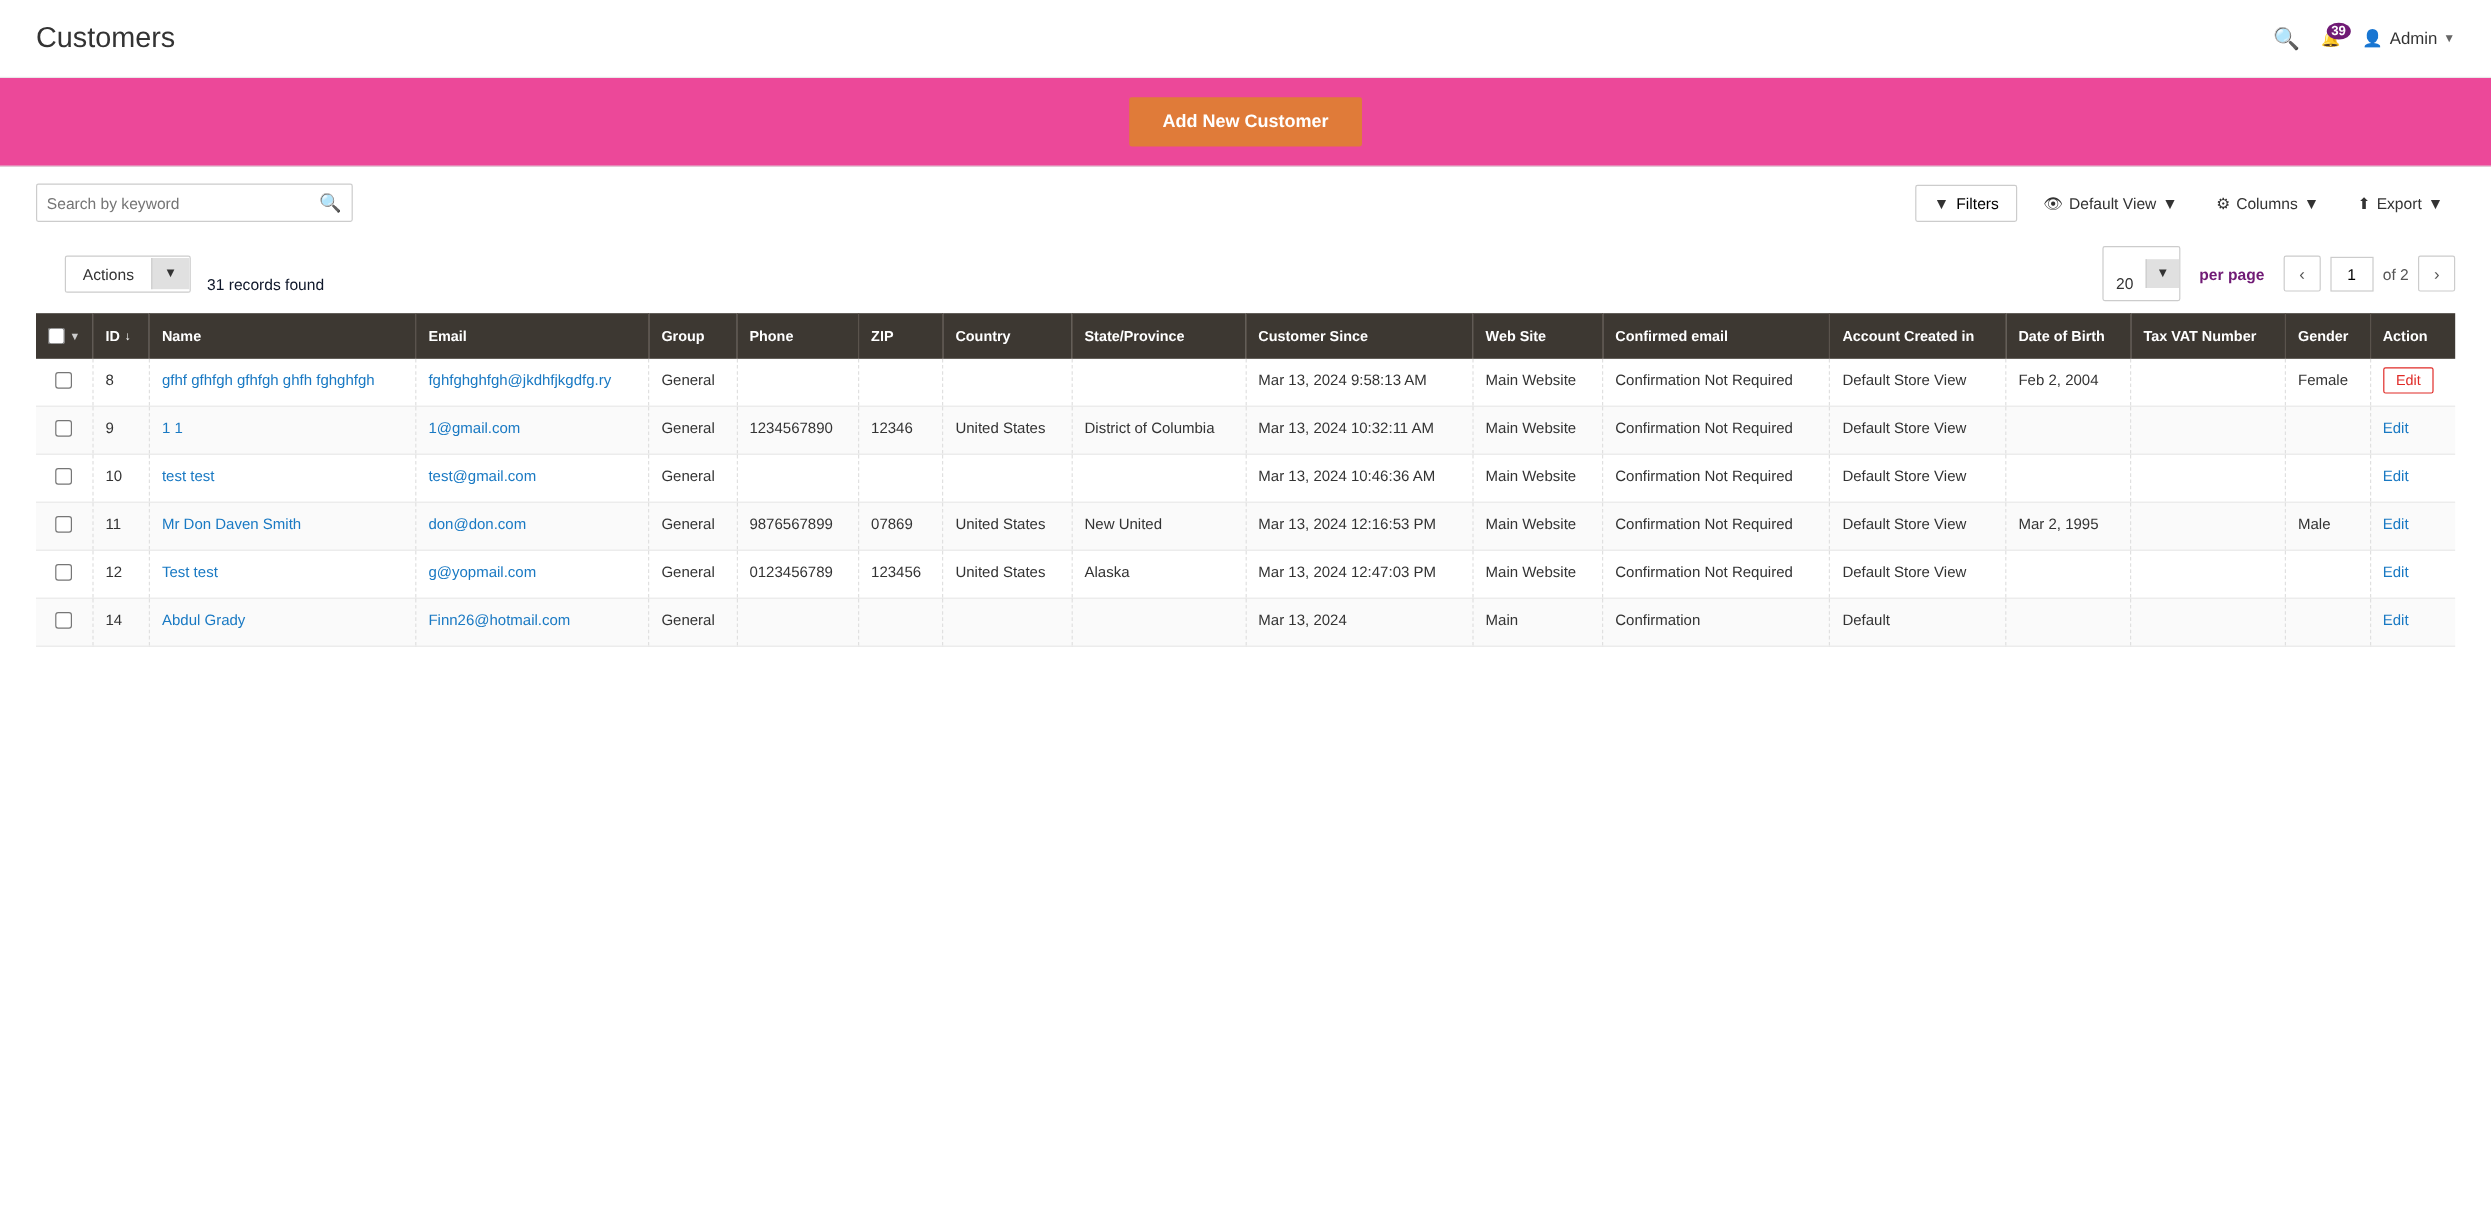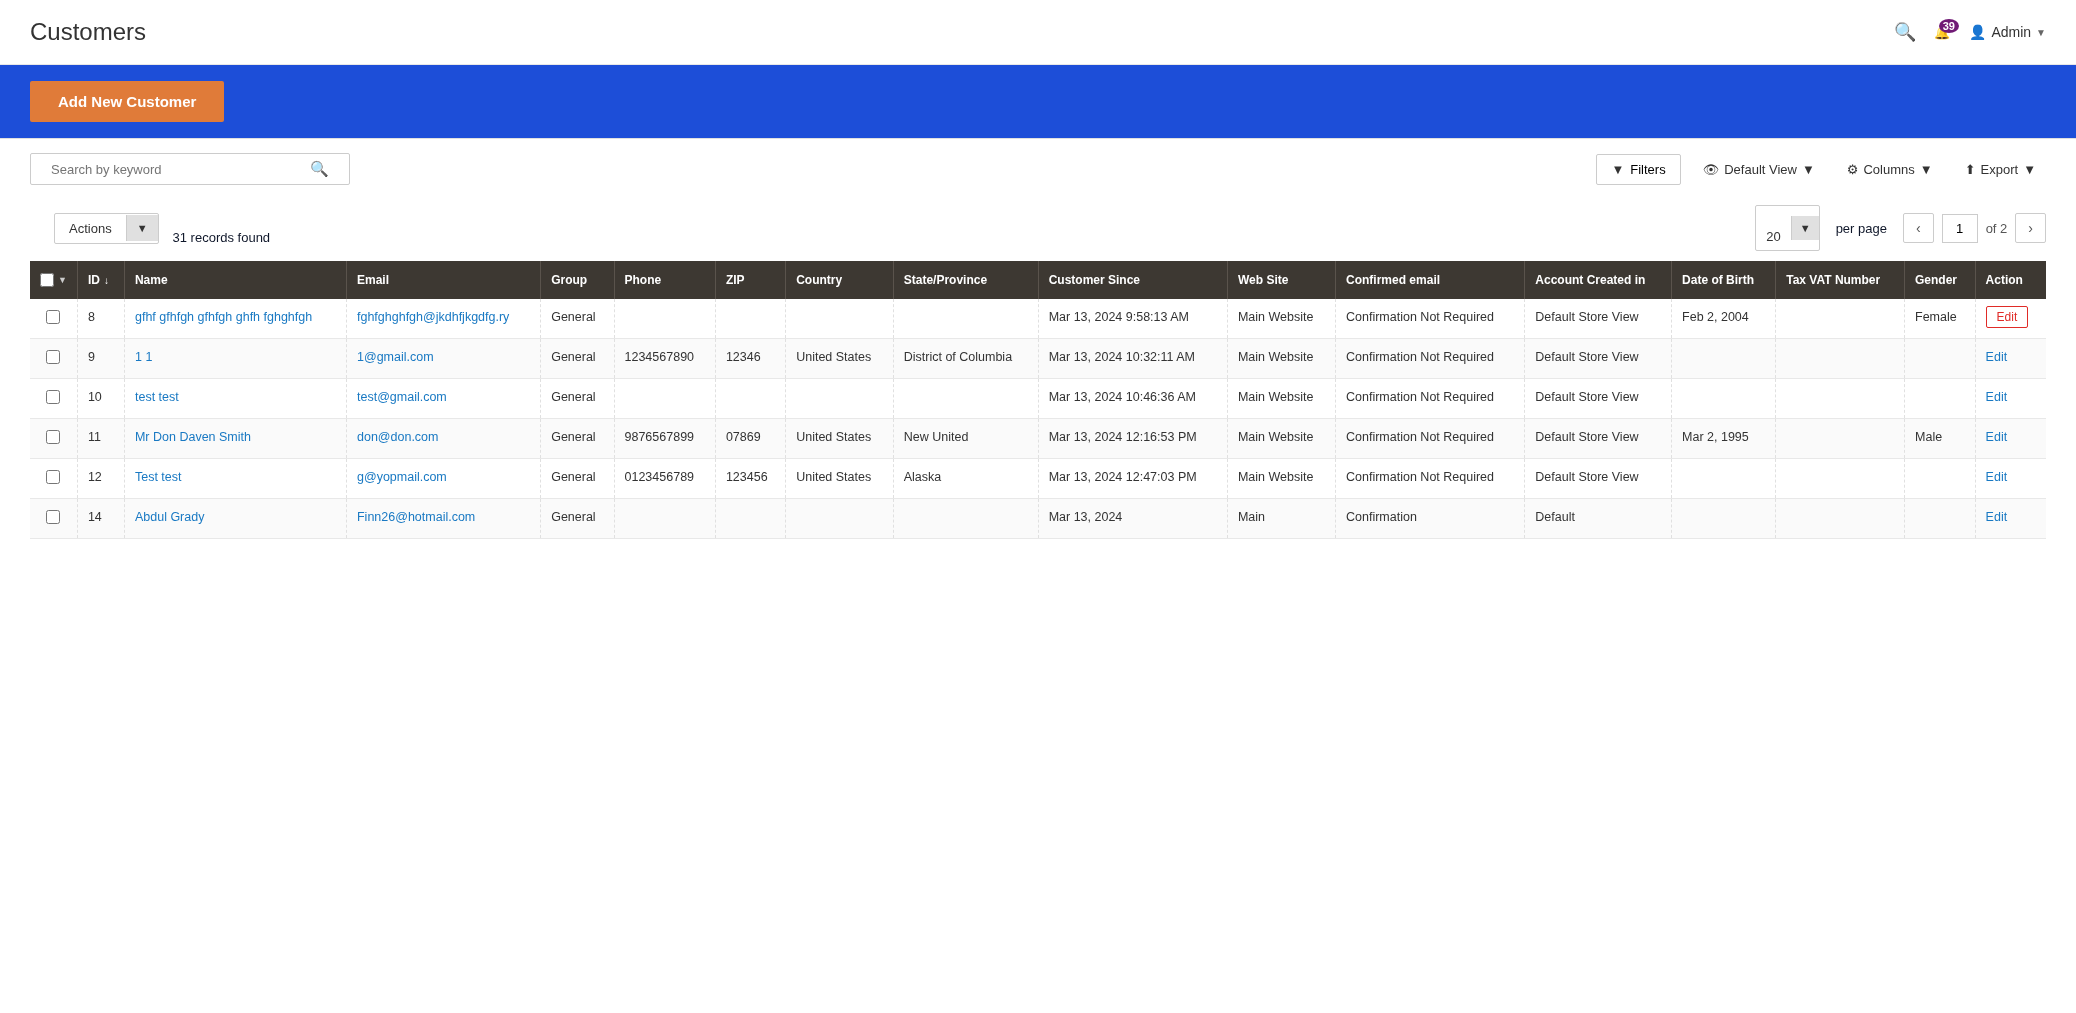--- a/index.html
+++ b/index.html
@@ -15,35 +15,35 @@
     .bell-wrap { position: relative; cursor: pointer; }
     .bell-badge {
       position: absolute; top: -6px; right: -8px;
       background: #701a75; color: #fff; border-radius: 50%;
       font-size: 11px; padding: 1px 4px; font-weight: bold;
     }
     .admin-label { display: flex; align-items: center; gap: 5px; cursor: pointer; font-size: 14px; color: #333; }
     .admin-arrow { font-size: 10px; color: #666; }
 
     .action-bar {
-      background: #1d4ed8; padding: 16px 30px;
-      display: flex; justify-content: flex-start; border-bottom: 1px solid #e0e0e0;
+      background: #ec4899; padding: 16px 30px;
+      display: flex; justify-content: center; border-bottom: 1px solid #e0e0e0;
     }
     .add-new-btn {
       background: #e07b39; color: #fff; border: none; padding: 12px 28px;
       font-size: 15px; font-weight: 600; cursor: pointer; border-radius: 2px;
     }
 
     .toolbar {
       padding: 14px 30px; display: flex; align-items: center; gap: 12px;
       flex-wrap: wrap;
     }
     .search-wrap {
       display: flex; align-items: center; border: 1px solid #ccc;
-      background: #fff; padding: 6px 20px; border-radius: 2px; width: 320px;
+      background: #fff; padding: 6px 8px; border-radius: 2px; width: 264px;
     }
     .search-input {
       border: none; outline: none; font-size: 13px; color: #999;
       flex: 1; background: transparent;
     }
     .search-btn-icon { color: #555; cursor: pointer; font-size: 15px; }
 
     .spacer { flex: 1; }
 
     .filter-btn {
@@ -80,21 +80,21 @@
     }
     .per-page-select {
       display: flex; align-items: center; border: 1px solid #ccc;
       background: #fff; border-radius: 2px;
     }
     .per-page-val { padding: 6px 10px; font-size: 13px; margin-top: 17px; }
     .per-page-arrow {
       background: #e0e0e0; padding: 6px 8px; border-left: 1px solid #ccc;
       cursor: pointer; font-size: 11px;
     }
-    .per-page-label { font-size: 13px; color: #0f172a; padding: 0 8px; }
+    .per-page-label { font-size: 13px; color: #701a75; padding: 0 8px; font-weight: bold; }
     .pag-btn {
       border: 1px solid #ccc; background: #fff; padding: 6px 12px;
       cursor: pointer; font-size: 14px; color: #555; border-radius: 2px;
     }
     .pag-input {
       border: 1px solid #ccc; text-align: center; width: 36px;
       padding: 6px 4px; font-size: 13px; outline: none;
     }
     .pag-of { font-size: 13px; color: #555; }
 

